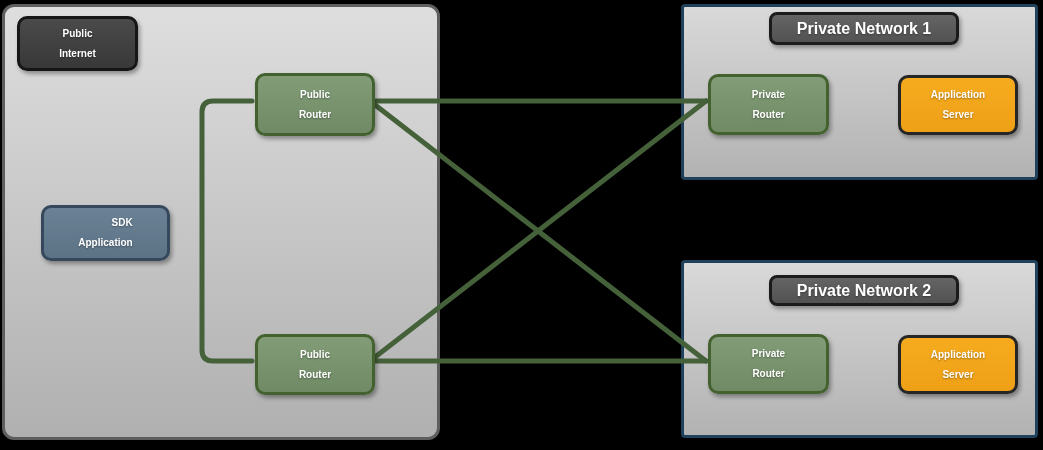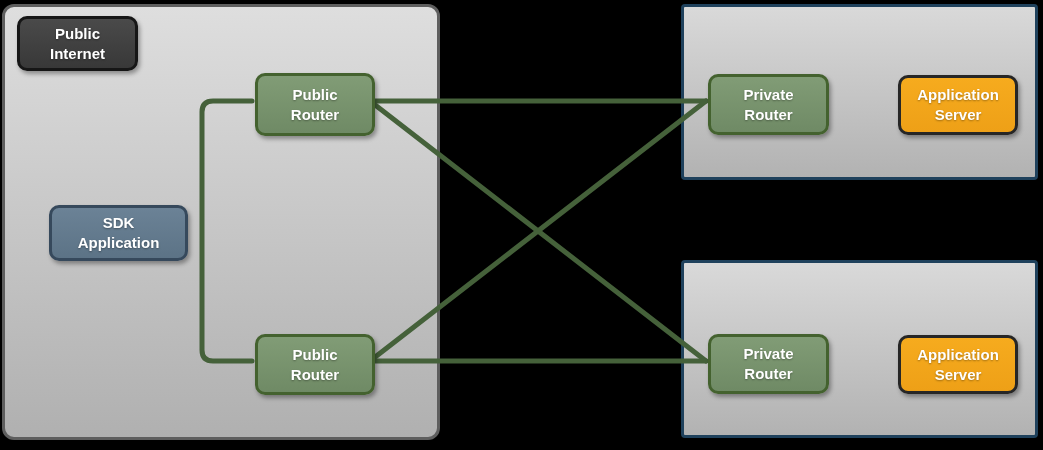--- a/index.html
+++ b/index.html
@@ -46,21 +46,21 @@
 
   .node {
     position: absolute;
     z-index: 2;
     display: flex;
     align-items: center;
     justify-content: center;
     text-align: center;
     color: #ffffff;
     font-weight: 700;
-    font-size: 15px;
+    font-size: 10px;
     line-height: 20px;
     white-space: pre-line;
     border-radius: 10px;
     text-shadow: 0 1px 2px rgba(0,0,0,0.35);
     box-shadow: 2px 3px 4px rgba(0,0,0,0.35);
   }
   .node.dark-label {
     background: linear-gradient(#4a4a4a, #383838);
     border: 3px solid #161616;
   }
@@ -84,21 +84,21 @@
     border: 3px solid #6f2d10;
     font-size: 16px;
   }
   .node.orange {
     background: linear-gradient(#f6ab1e, #eea017);
     border: 3px solid #262626;
   }
 
   
   .pos-pi-label   { left: 12px;  top: 9px;   width: 121px; height: 55px; }
-  .pos-sdk        { left: 44px;  top: 198px; width: 139px; height: 56px; }
+  .pos-sdk        { left: 36px;  top: 198px; width: 129px; height: 56px; text-align: right; }
   .pos-controller { left: 251px; top: 197px; width: 119px; height: 57px; }
   .pos-pr-top     { left: 250px; top: 66px;  width: 120px; height: 63px; }
   .pos-pr-bottom  { left: 250px; top: 327px; width: 120px; height: 61px; }
 
   
   .pos-pn-title   { left: 85px;  top: 5px;  width: 190px; height: 33px; }
   .pn2 .pos-pn-title { top: 12px; height: 31px; }
   .pos-priv-router { left: 24px; top: 67px; width: 121px; height: 61px; }
   .pn2 .pos-priv-router { top: 71px; height: 60px; }
   .pos-app-server { left: 214px; top: 68px; width: 120px; height: 60px; }
@@ -114,27 +114,29 @@
 Internet</div>
     <div class="node blue pos-sdk">SDK
 Application</div>
     <div class="node green pos-pr-top">Public
 Router</div>
     <div class="node green pos-pr-bottom">Public
 Router</div>
   </div>
 
   <div class="region private-network pn1">
+    <div class="node title-bar pos-pn-title">Private Network 1</div>
     <div class="node green pos-priv-router">Private
 Router</div>
     <div class="node orange pos-app-server">Application
 Server</div>
   </div>
 
   <div class="region private-network pn2">
+    <div class="node title-bar pos-pn-title">Private Network 2</div>
     <div class="node green pos-priv-router">Private
 Router</div>
     <div class="node orange pos-app-server">Application
 Server</div>
   </div>
 
   <svg class="links" width="1043" height="450" viewBox="0 0 1043 450" stroke="#45613a" stroke-width="5" fill="none" stroke-linecap="round" stroke-linejoin="round">
     <path d="M 252 101 H 213 Q 202 101 202 112 V 350 Q 202 361 213 361 H 252"></path>
     <path d="M 370 101 L 706 101"></path>
     <path d="M 370 101 L 706 361"></path>

